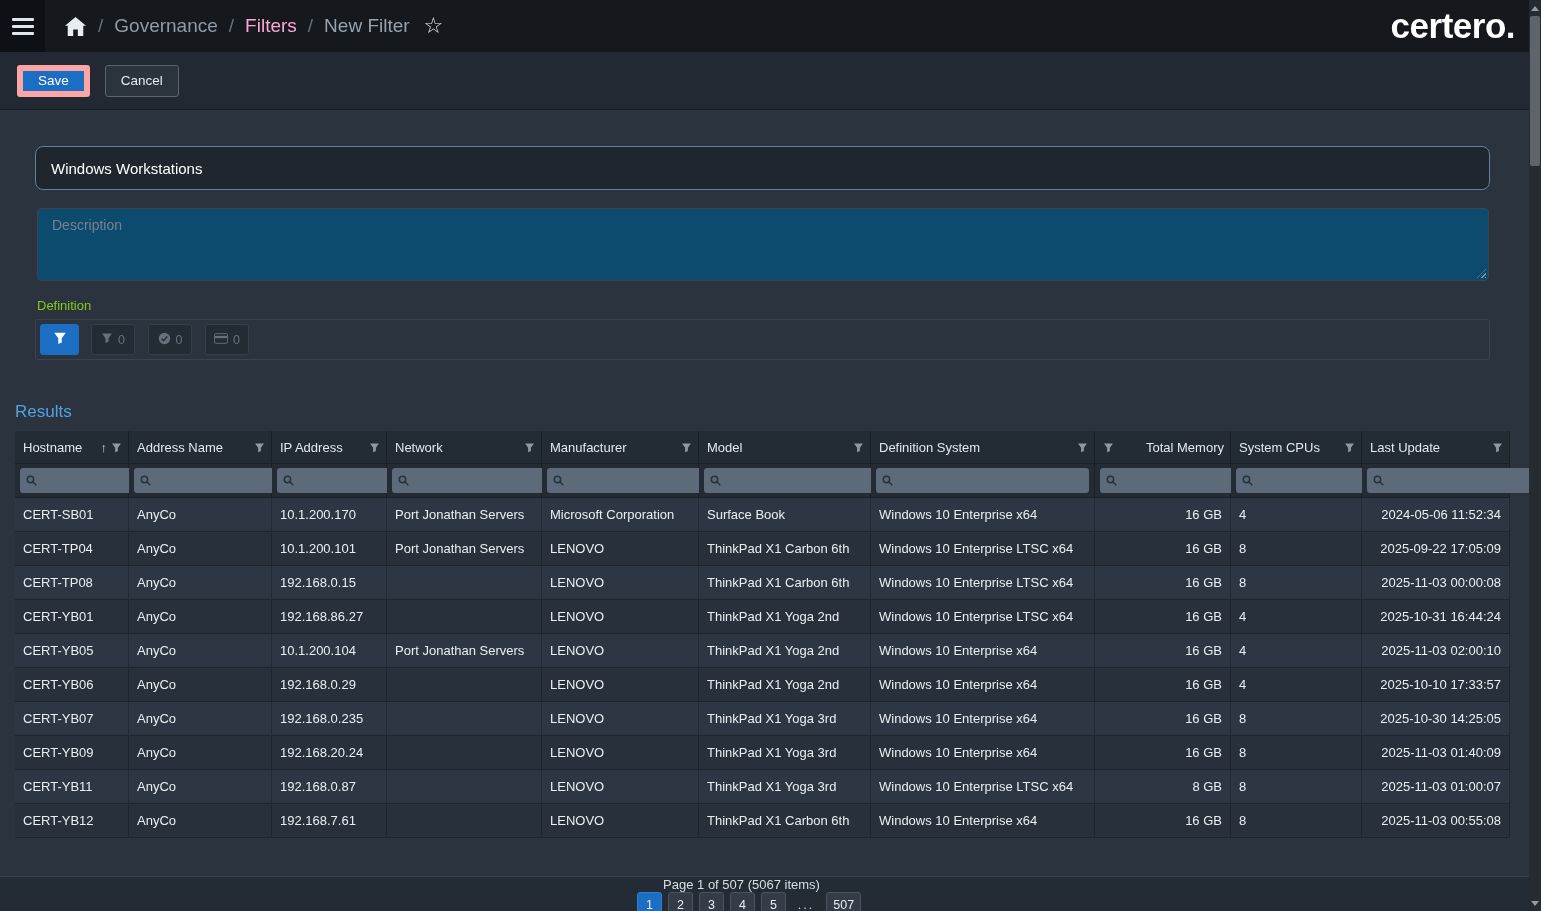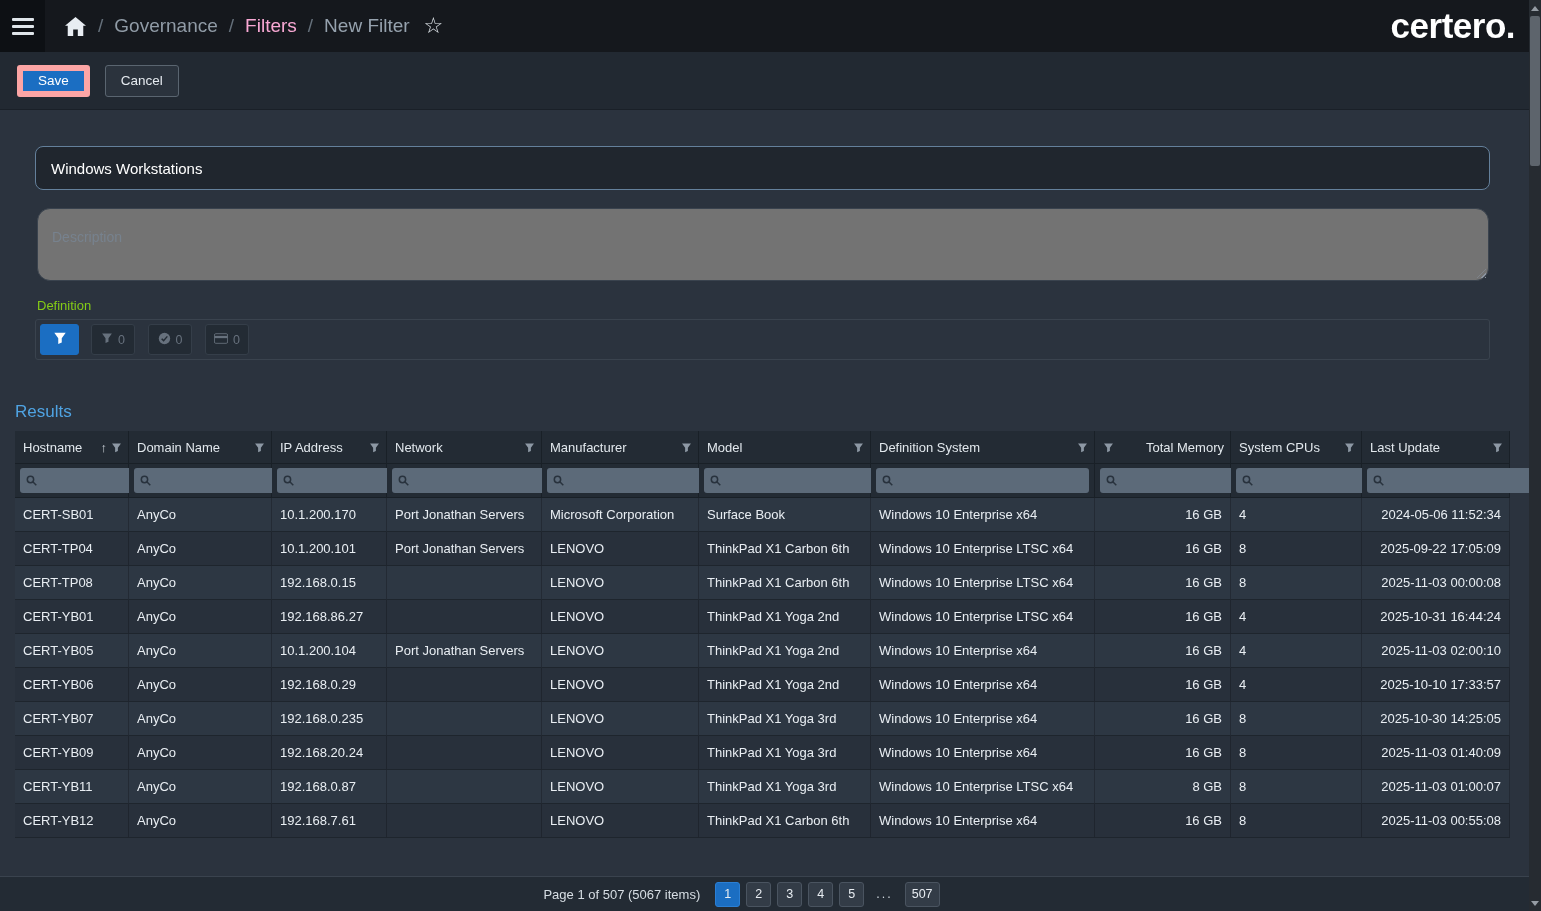--- a/index.html
+++ b/index.html
@@ -20,21 +20,21 @@
   .logo{margin-left:auto;margin-right:26px;font-size:35px;font-weight:bold;color:#ffffff;letter-spacing:-0.5px;}
 
   
   .actionbar{position:absolute;left:0;top:52px;width:1541px;height:58px;background:#222932;border-bottom:1px solid #1a2028;display:flex;align-items:center;padding-left:17px;gap:15px;}
   .btn{height:32px;padding:0 15px;border-radius:3px;font-size:13.5px;cursor:pointer;font-family:inherit;}
   .btn-save{background:#1b6ec2;border:6px solid #fca5a5;color:#fff;}
   .btn-cancel{background:#2b333d;border:1px solid #5a6570;color:#e6ebf0;}
 
   
   .name-input{position:absolute;left:35px;top:146px;width:1455px;height:44px;background:#20262e;border:1px solid #64809b;border-radius:8px;color:#fff;font-size:15px;padding:0 15px;outline:none;font-family:inherit;}
-  .desc-input{position:absolute;left:37px;top:208px;width:1452px;height:73px;background:#737373;border:1px solid #3a434e;border-radius:13px;color:#e8edf2;font-size:14px;padding:20px 14px;outline:none;resize:none;font-family:inherit;}
+  .desc-input{position:absolute;left:37px;top:208px;width:1452px;height:73px;background:#0c4a6e;border:1px solid #3a434e;border-radius:4px;color:#e8edf2;font-size:14px;padding:8px 14px;outline:none;resize:none;font-family:inherit;}
   .desc-input::placeholder{color:#77828e;}
   .resize-grip{position:absolute;left:1477px;top:269px;width:9px;height:9px;clip-path:polygon(100% 0,100% 100%,0 100%);background:repeating-linear-gradient(135deg,#8a93a0 0 1px,transparent 1px 3px);}
   .def-label{position:absolute;left:37px;top:298px;font-size:13px;color:#84cc16;}
   .def-bar{position:absolute;left:35px;top:319px;width:1455px;height:41px;border:1px solid #3a434e;border-radius:3px;display:flex;align-items:center;padding:0 4px;gap:12px;}
   .def-btn{height:31px;display:flex;align-items:center;justify-content:center;gap:5px;border-radius:3px;font-size:12.5px;cursor:pointer;font-family:inherit;}
   .def-btn.primary{width:39px;background:#1b6ec2;border:1px solid #1b6ec2;color:#fff;}
   .def-btn.ghost{min-width:44px;padding:0 8px;background:#232b34;border:1px solid #353e49;color:#67717d;}
   .def-group{display:flex;gap:13px;}
 
   
@@ -48,21 +48,21 @@
   .sort{color:#cfd6dd;font-size:13px;line-height:1;}
   .sc{height:34px;background:#232b34;border-right:1px solid #192027;border-bottom:1px solid #192027;display:flex;align-items:center;padding:0 5px;}
   .sbox{flex:1;height:25px;background:#5c6a79;border-radius:3px;display:flex;align-items:center;padding:0 6px;gap:5px;color:#28323d;}
   .sinput{flex:1;min-width:0;background:transparent;border:none;outline:none;color:#1e2731;font-size:12px;font-family:inherit;}
   .td{height:34px;display:flex;align-items:center;padding:0 8px;font-size:13px;color:#e9eef3;border-right:1px solid rgba(0,0,0,.22);border-bottom:1px solid #1e252d;white-space:nowrap;overflow:hidden;}
   .td.right{justify-content:flex-end;}
   .tbl-row.odd .td{background:#2d3743;}
   .tbl-row.even .td{background:#28303b;}
 
   
-  .footer{position:absolute;left:0;top:876px;width:1529px;height:35px;background:#232b34;border-top:1px solid #3a434e;display:flex;align-items:center;justify-content:center;padding-right:46px;font-size:13px;color:#d7dee4;}
+  .footer{position:absolute;left:0;top:876px;width:1529px;height:35px;background:#232b34;border-top:1px solid #3a434e;display:flex;align-items:center;justify-content:space-between;padding-right:46px;font-size:13px;color:#d7dee4;flex-direction:column;}
   .pg-pages{display:flex;gap:6px;margin-left:15px;}
   .pg-btn{min-width:25px;height:25px;padding:0 6px;background:#333c47;border:1px solid #4a5460;border-radius:3px;display:flex;align-items:center;justify-content:center;font-size:12.5px;color:#e8edf2;cursor:pointer;}
   .pg-btn.active{background:#1b6ec2;border-color:#2b7fd4;}
   .pg-btn.ellipsis{background:transparent;border:none;letter-spacing:2px;color:#cfd6dd;cursor:default;}
 
   
   .scrollbar{position:absolute;right:0;top:0;width:12px;height:911px;background:#262b31;}
   .sb-btn{position:absolute;left:0;width:12px;height:14px;display:flex;align-items:center;justify-content:center;cursor:pointer;}
   .sb-up{top:1px;}
   .sb-down{bottom:1px;}
@@ -143,21 +143,21 @@
         <span class="th-lbl">Hostname</span>
         <span class="spacer"></span>
         <span class="sort">↑</span>
         <span class="funnel">
           <svg width="11" height="11" viewBox="0 0 16 16">
             <path d="M1.5 2h13L10 8.3V13l-4 1.8V8.3z" fill="currentColor"></path>
           </svg>
         </span>
       </div>
       <div class="th">
-        <span class="th-lbl">Domain Name</span>
+        <span class="th-lbl">Address Name</span>
         <span class="spacer"></span>
         <span class="funnel">
           <svg width="11" height="11" viewBox="0 0 16 16">
             <path d="M1.5 2h13L10 8.3V13l-4 1.8V8.3z" fill="currentColor"></path>
           </svg>
         </span>
       </div>
       <div class="th">
         <span class="th-lbl">IP Address</span>
         <span class="spacer"></span>

